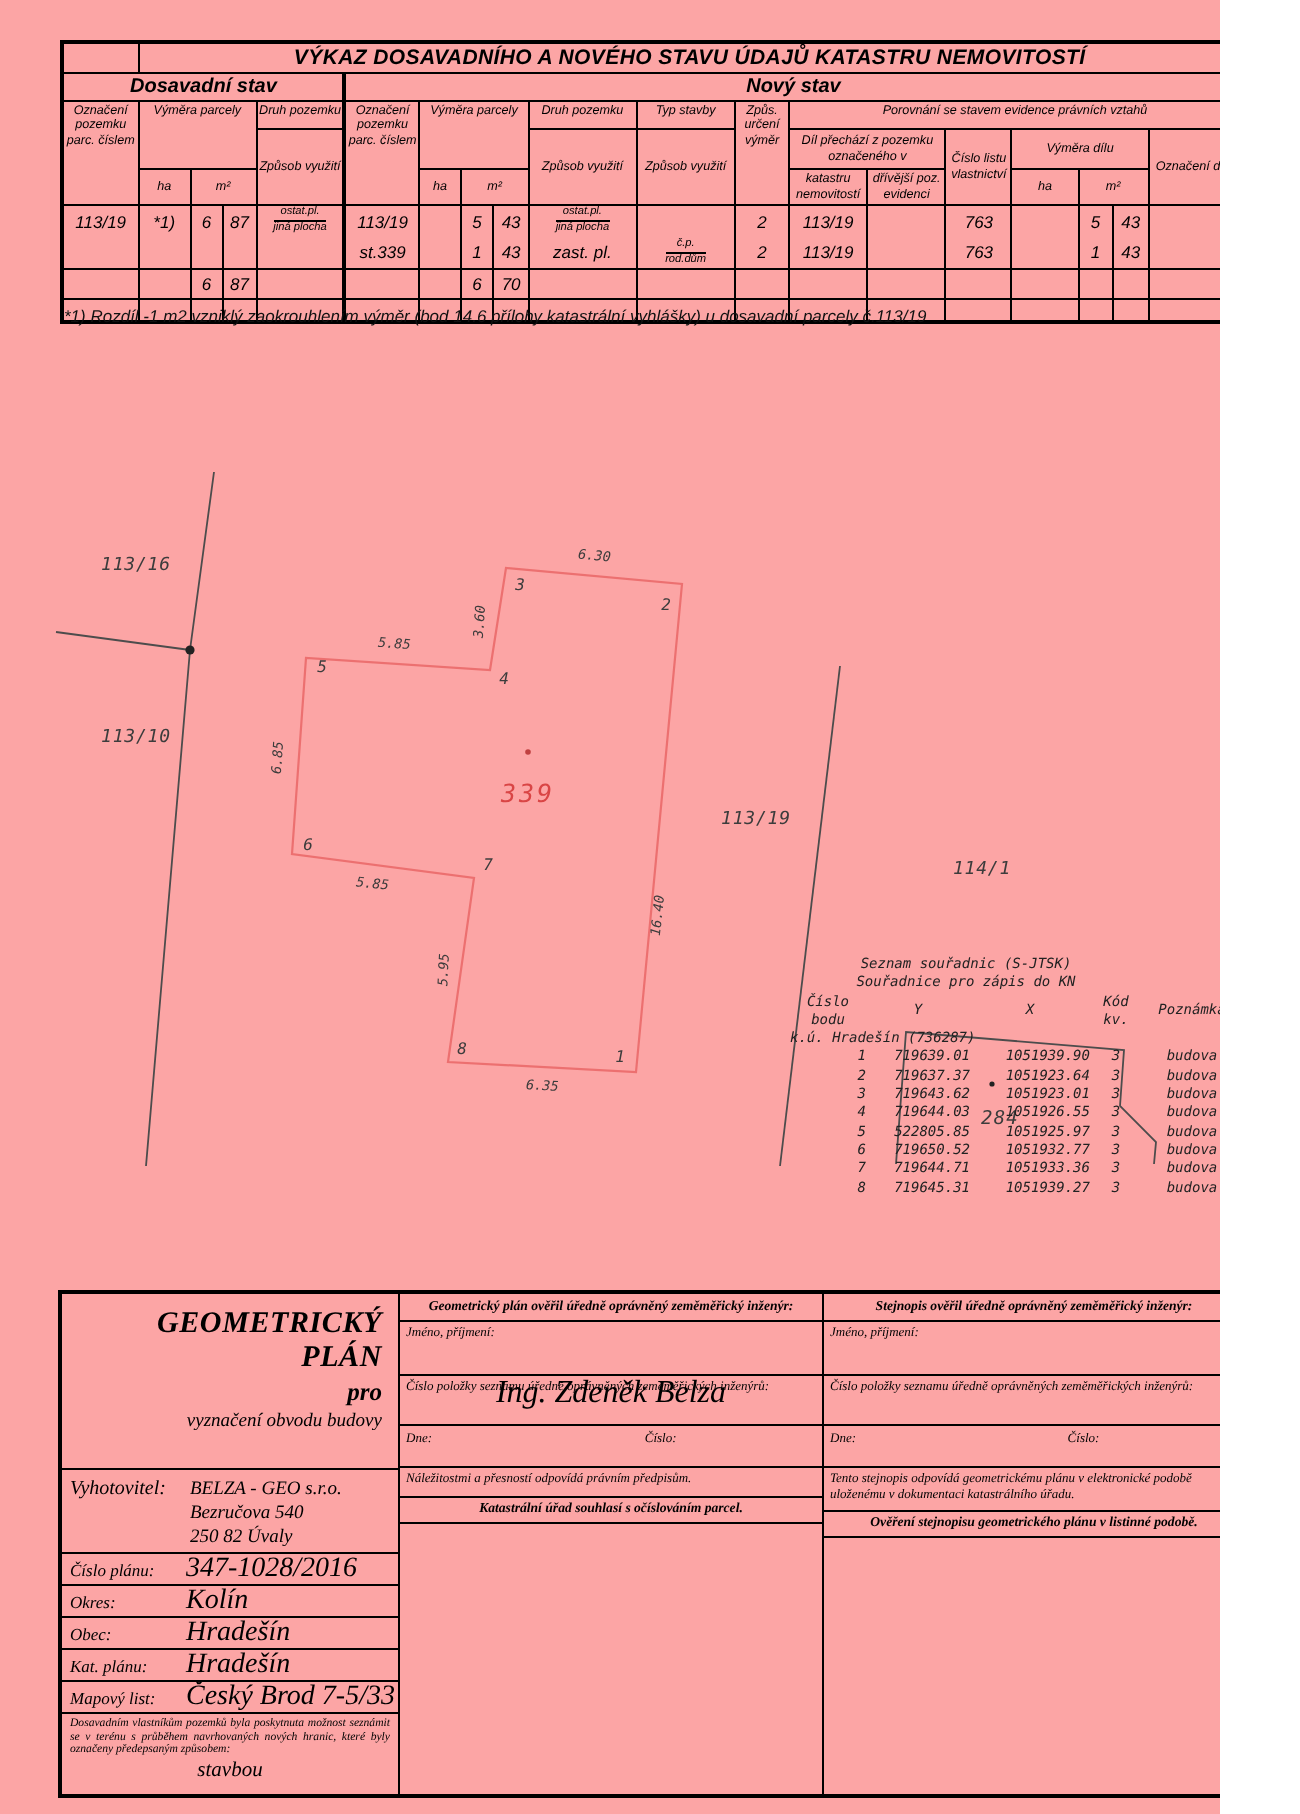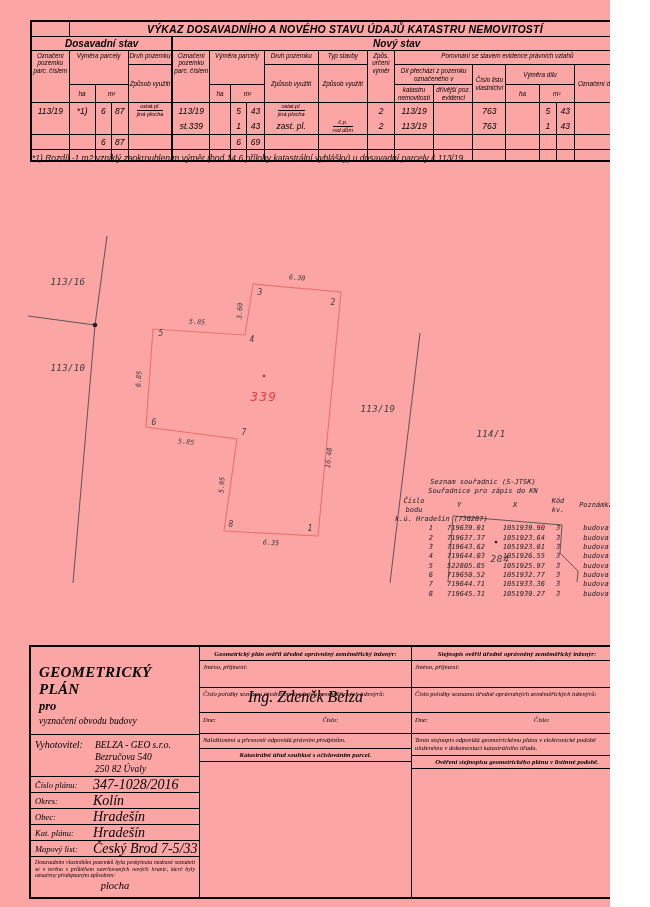--- a/index.html
+++ b/index.html
@@ -56,21 +56,21 @@
   th.c0,th.c1,th.c2{text-align:center;padding-right:0;}
   td.ku{text-align:left;}
 
   
   .footer{position:absolute;left:29px;top:645px;width:591px;height:250px;border:2px solid #000;
           display:grid;grid-template-columns:168px 212px 1fr;
           font-family:"Liberation Serif",serif;}
   .fcol{display:flex;flex-direction:column;}
   .fcol-mid,.fcol-right{border-left:1px solid #000;}
   .fb{border-bottom:1px solid #000;}
-  .gp-head{height:88px;padding:17px 8px 0 8px;box-sizing:border-box;}
+  .gp-head{height:88px;padding:7px 8px 0 8px;box-sizing:border-box;text-align:right;}
   .gp-title{font-size:15px;font-weight:bold;letter-spacing:.3px;}
   .gp-pro{font-size:12.5px;font-weight:bold;margin-top:1px;}
   .gp-purpose{font-size:9.5px;margin-top:2px;}
   .vyh{height:42px;display:flex;padding:4px 4px 0 4px;box-sizing:border-box;}
   .vyh .lab{font-size:10px;width:60px;flex:none;}
   .vyh .val{font-size:9.5px;line-height:12px;}
   .frow{height:16px;display:flex;align-items:center;box-sizing:border-box;padding-left:4px;}
   .frow .lab{font-size:8.5px;width:58px;flex:none;}
   .frow .val{font-size:14px;}
   .sprint{flex:1;padding:2px 4px;box-sizing:border-box;}
@@ -200,21 +200,21 @@
     </tr>
     <tr class="dt">
       <td></td>
       <td></td>
       <td>6</td>
       <td>87</td>
       <td></td>
       <td class="bl2"></td>
       <td></td>
       <td>6</td>
-      <td>69</td>
+      <td>70</td>
       <td></td>
           <td></td>
       <td></td>
           <td></td>
       <td></td>
           <td></td>
       <td></td>
           <td></td>
       <td></td>
           <td></td>
@@ -386,21 +386,21 @@
       <div class="frow fb">
         <span class="lab">Kat. plánu:</span>
         <span class="val">Hradešín</span>
       </div>
       <div class="frow fb">
         <span class="lab">Mapový list:</span>
         <span class="val">Český Brod 7-5/33</span>
       </div>
       <div class="sprint">
         <div class="txt">Dosavadním vlastníkům pozemků byla poskytnuta možnost seznámit se v terénu s průběhem navrhovaných nových hranic, které byly označeny předepsaným způsobem:</div>
-        <div class="sval">plocha</div>
+        <div class="sval">stavbou</div>
       </div>
     </div>
 
     <div class="fcol fcol-mid">
       <div class="colhead fb">Geometrický plán ověřil úředně oprávněný zeměměřický inženýr:</div>
       <div class="nameblk fb">
         <div class="slab">Jméno, příjmení:</div>
         <div class="nameval">Ing. Zdeněk Belza</div>
       </div>
       <div class="cpblk fb">Číslo položky seznamu úředně oprávněných zeměměřických inženýrů:</div>

